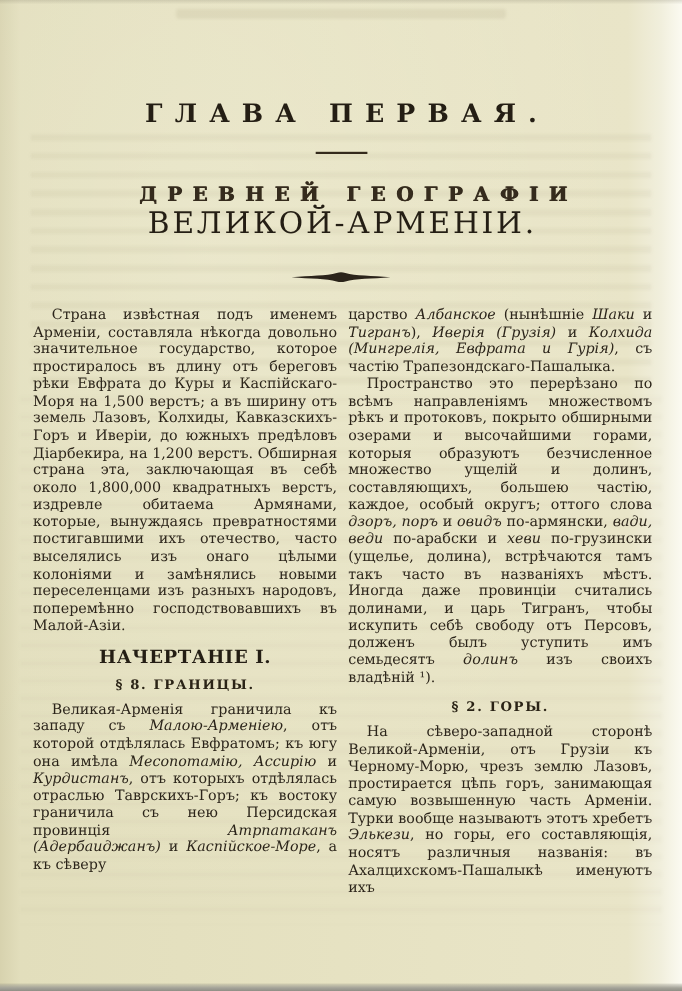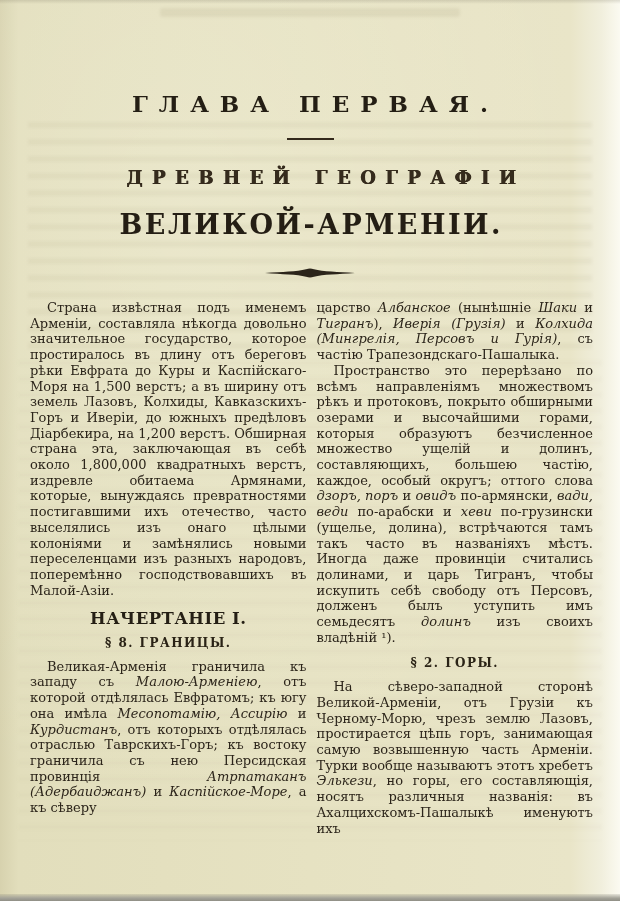--- a/index.html
+++ b/index.html
@@ -44,21 +44,21 @@
     letter-spacing:11px;text-indent:11px;color:#241e14;
   }
   .title-rule{width:47px;border:0;border-top:2px solid #33291c;margin:21px auto 0;}
   .series-line{margin-top:39px;font-size:14.5px;font-weight:bold;letter-spacing:3.5px;text-indent:3.5px;color:#2e2618;}
   .work-title-1{
     margin-top:27px;font-size:18px;font-weight:bold;
     letter-spacing:9.5px;text-indent:9.5px;color:#352b1d;
     text-shadow:.7px 0 0 currentColor;
     margin-left:22px;
   }
-  .work-title-2{margin-top:21px;font-size:27px;font-weight:bold;letter-spacing:2.5px;text-indent:2.5px;color:#241e14;}
+  .work-title-2{font-size:27px;font-weight:normal;letter-spacing:2.5px;text-indent:2.5px;color:#241e14;}
   .ornament{display:block;margin:27px auto 0;}
   
   main{
     display:flex;gap:10px;
     padding:21px 27px 18px 30px;
   }
   .col{flex:1;min-width:0;font-size:13px;line-height:15.7px;text-align:justify;}
   .col p{margin:0;text-align:justify;}
   p.indent{text-indent:17px;}
   .it{font-style:italic;}
@@ -90,21 +90,21 @@
   <main>
 
     <section class="col">
       <p class="indent"><span>Страна извѣстная подъ именемъ Арменіи, составляла нѣкогда довольно значительное государство, которое простиралось въ длину отъ береговъ рѣки Евфрата до Куры и Каспійскаго-Моря на 1,500 верстъ; а въ ширину отъ земель Лазовъ, Колхиды, Кавказскихъ-Горъ и Иверіи, до южныхъ предѣловъ Діарбекира, на 1,200 верстъ. Обширная страна эта, заключающая въ себѣ около 1,800,000 квадратныхъ верстъ, издревле обитаема Армянами, которые, вынуждаясь превратностями постигавшими ихъ отечество, часто выселялись изъ онаго цѣлыми колоніями и замѣнялись новыми переселенцами изъ разныхъ народовъ, поперемѣнно господствовавшихъ въ Малой-Азіи.</span></p>
       <h2 class="sec-heading">НАЧЕРТАНІЕ I.</h2>
       <h4 class="clause-heading">§ 8. ГРАНИЦЫ.</h4>
       <p class="indent"><span>Великая-Арменія граничила къ западу съ </span><span class="it">Малою-Арменіею</span><span>, отъ которой отдѣлялась Евфратомъ; къ югу она имѣла </span><span class="it">Месопотамію, Ассирію</span><span> и </span><span class="it">Курдистанъ</span><span>, отъ которыхъ отдѣлялась отраслью Таврскихъ-Горъ; къ востоку граничила съ нею Персидская провинція </span><span class="it">Атрпатаканъ (Адербаиджанъ)</span><span> и </span><span class="it">Каспійское-Море</span><span>, а къ сѣверу</span></p>
     </section>
 
     <section class="col">
-      <p><span>царство </span><span class="it">Албанское</span><span> (нынѣшніе </span><span class="it">Шаки</span><span> и </span><span class="it">Тигранъ</span><span>), </span><span class="it">Иверія (Грузія)</span><span> и </span><span class="it">Колхида (Мингрелія, Персовъ и Гурія)</span><span>, съ частію Трапезондскаго-Пашалыка.</span></p>
+      <p><span>царство </span><span class="it">Албанское</span><span> (нынѣшніе </span><span class="it">Шаки</span><span> и </span><span class="it">Тигранъ</span><span>), </span><span class="it">Иверія (Грузія)</span><span> и </span><span class="it">Колхида (Мингрелія, Евфрата и Гурія)</span><span>, съ частію Трапезондскаго-Пашалыка.</span></p>
       <p class="indent"><span>Пространство это перерѣзано по всѣмъ направленіямъ множествомъ рѣкъ и протоковъ, покрыто обширными озерами и высочайшими горами, которыя образуютъ безчисленное множество ущелій и долинъ, составляющихъ, большею частію, каждое, особый округъ; оттого слова </span><span class="it">дзоръ, поръ</span><span> и </span><span class="it">овидъ</span><span> по-армянски, </span><span class="it">вади, веди</span><span> по-арабски и </span><span class="it">хеви</span><span> по-грузински (ущелье, долина), встрѣчаются тамъ такъ часто въ названіяхъ мѣстъ. Иногда даже провинціи считались долинами, и царь Тигранъ, чтобы искупить себѣ свободу отъ Персовъ, долженъ былъ уступить имъ семьдесятъ </span><span class="it">долинъ</span><span> изъ своихъ владѣній ¹).</span></p>
       <h4 class="clause-heading second">§ 2. ГОРЫ.</h4>
       <p class="indent"><span>На сѣверо-западной сторонѣ Великой-Арменіи, отъ Грузіи къ Черному-Морю, чрезъ землю Лазовъ, простирается цѣпь горъ, занимающая самую возвышенную часть Арменіи. Турки вообще называютъ этотъ хребетъ </span><span class="it">Элькези</span><span>, но горы, его составляющія, носятъ различныя названія: въ Ахалцихскомъ-Пашалыкѣ именуютъ ихъ</span></p>
 
     </section>
 
   </main>
 
   <div class="scan-edge-bottom"></div>
 </div>

